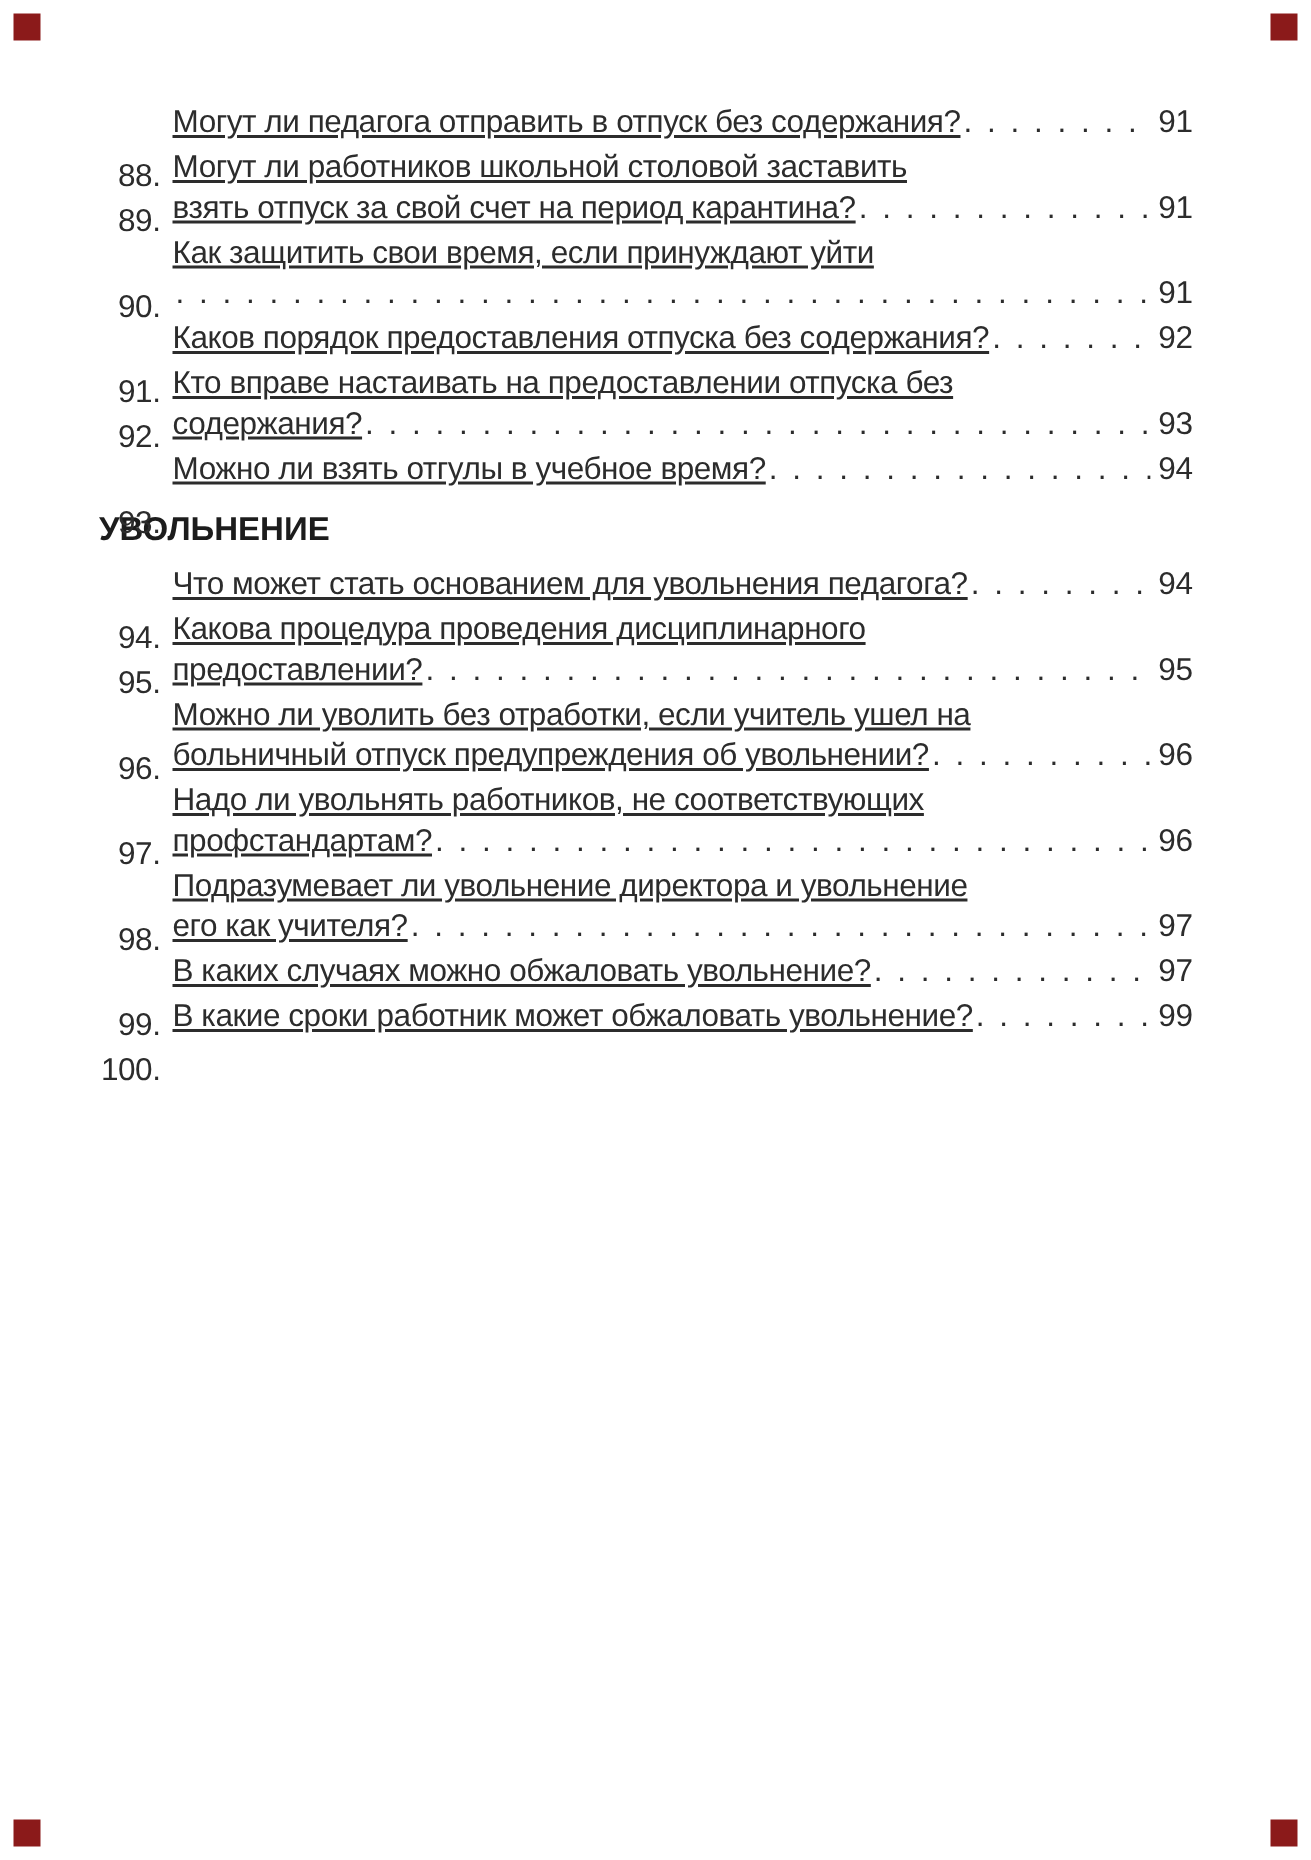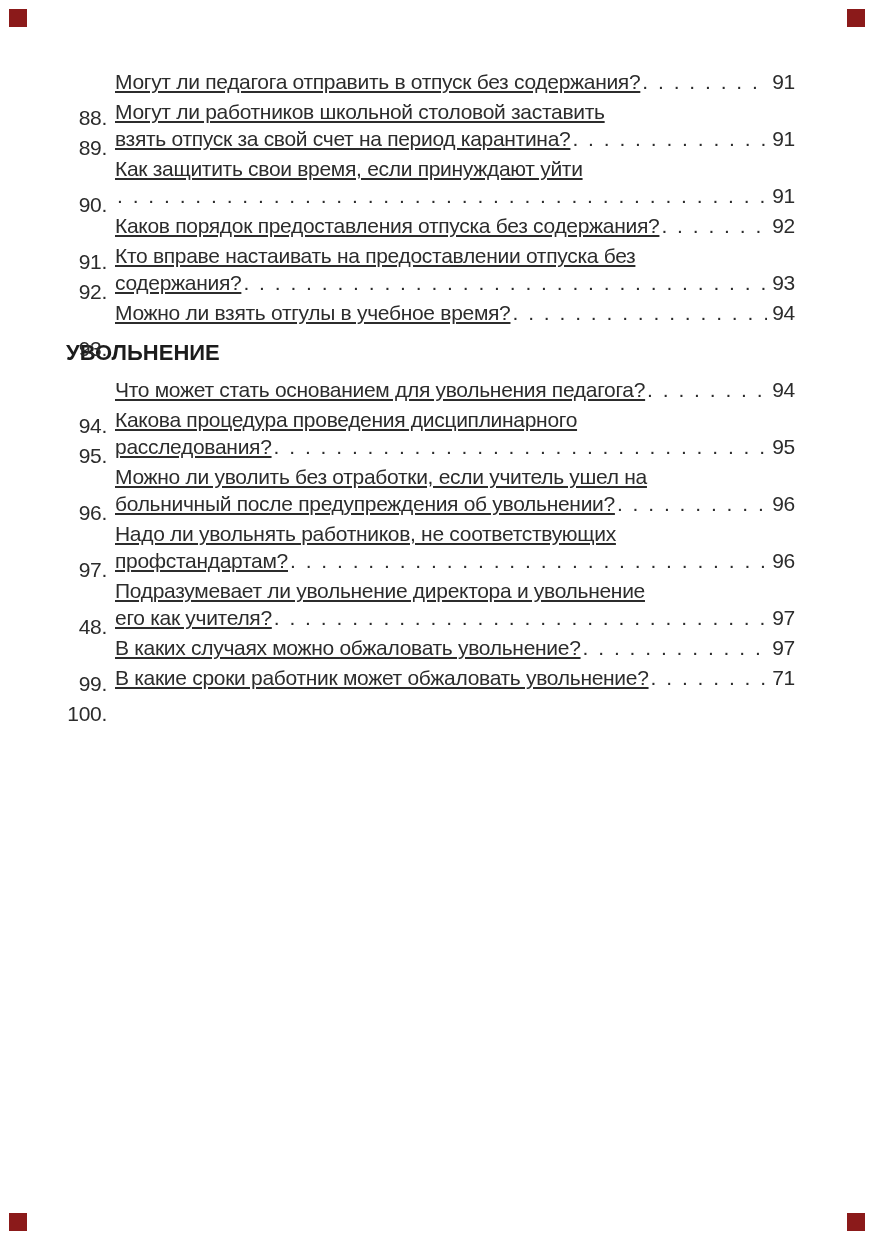--- a/index.html
+++ b/index.html
@@ -168,52 +168,52 @@
       <span class="page-number">94</span>
     </div>
   </div>
 
   <div class="toc-entry">
     <span class="entry-number">95.</span>
     <div class="line">
       <span class="entry-text">Какова процедура проведения дисциплинарного</span>
     </div>
     <div class="line line-last">
-      <span class="entry-text">расследования?</span>
+      <span class="entry-text">предоставлении?</span>
       <span class="dot-leader"></span>
       <span class="page-number">95</span>
     </div>
   </div>
 
   <div class="toc-entry">
     <span class="entry-number">96.</span>
     <div class="line">
       <span class="entry-text">Можно ли уволить без отработки, если учитель ушел на</span>
     </div>
     <div class="line line-last">
-      <span class="entry-text">больничный после предупреждения об увольнении?</span>
+      <span class="entry-text">больничный отпуск предупреждения об увольнении?</span>
       <span class="dot-leader"></span>
       <span class="page-number">96</span>
     </div>
   </div>
 
   <div class="toc-entry">
     <span class="entry-number">97.</span>
     <div class="line">
       <span class="entry-text">Надо ли увольнять работников, не соответствующих</span>
     </div>
     <div class="line line-last">
       <span class="entry-text">профстандартам?</span>
       <span class="dot-leader"></span>
       <span class="page-number">96</span>
     </div>
   </div>
 
   <div class="toc-entry">
-    <span class="entry-number">48.</span>
+    <span class="entry-number">98.</span>
     <div class="line">
       <span class="entry-text">Подразумевает ли увольнение директора и увольнение</span>
     </div>
     <div class="line line-last">
       <span class="entry-text">его как учителя?</span>
       <span class="dot-leader"></span>
       <span class="page-number">97</span>
     </div>
   </div>
 
@@ -224,17 +224,17 @@
       <span class="dot-leader"></span>
       <span class="page-number">97</span>
     </div>
   </div>
 
   <div class="toc-entry">
     <span class="entry-number">100.</span>
     <div class="line line-last">
       <span class="entry-text">В какие сроки работник может обжаловать увольнение?</span>
       <span class="dot-leader"></span>
-      <span class="page-number">71</span>
+      <span class="page-number">99</span>
     </div>
   </div>
 
 </div>
 
 </body></html>

